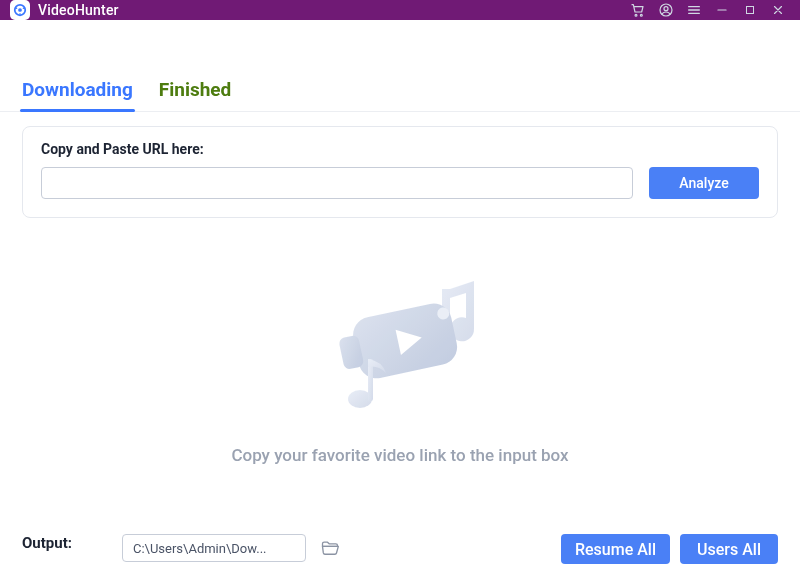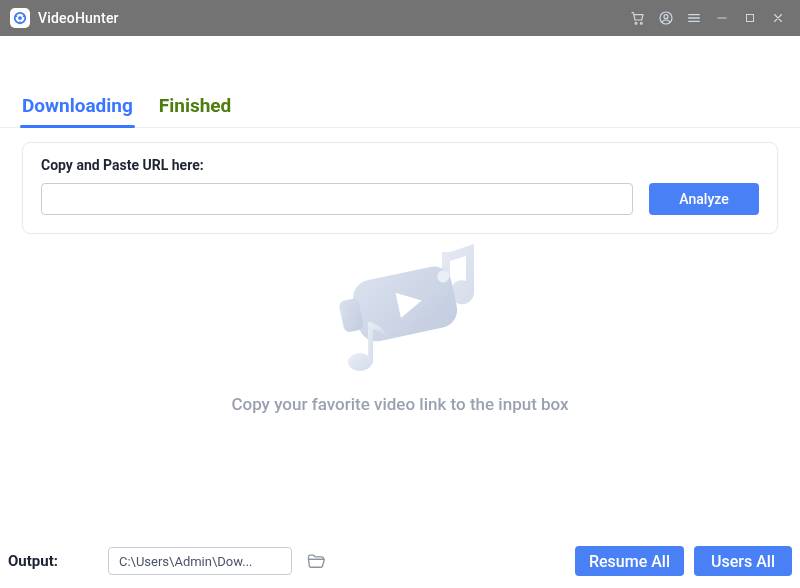--- a/index.html
+++ b/index.html
@@ -1,21 +1,21 @@
 <!DOCTYPE html>
 <html><head>
 <meta charset="utf-8">
 <style>
   * { box-sizing: border-box; margin: 0; padding: 0; font-family: -apple-system, BlinkMacSystemFont, "Segoe UI", Roboto, Arial, sans-serif; }
   html, body { width: 800px; height: 588px; overflow: hidden; background: #fff; }
 
   
   .titlebar {
-    height: 36px;
-    background: #737373;
+    height: 20px;
+    background: #701a75;
     display: flex;
     align-items: center;
     color: #fff;
     padding: 0 8px 0 10px;
     user-select: none;
   }
   .titlebar .app-logo {
     width: 20px; height: 20px;
     background: #fff;
     border-radius: 5px;
@@ -94,33 +94,34 @@
     font-weight: 500;
     cursor: pointer;
   }
 
   
   .empty {
     height: 300px;
     display: flex;
     flex-direction: column;
     align-items: center;
-    gap: 0;
+    justify-content: center;
+    gap: 14px;
   }
   .empty-illustration { width: 200px; height: 160px; opacity: .9; }
   .empty-text { font-size: 17px; color: #9aa2b1; font-weight: 500; }
 
   
   .footer {
     position: absolute;
     left: 0; right: 0; bottom: 0;
     height: 54px;
     display: flex;
-    align-items: center;
-    padding: 0 8px;
+    align-items: flex-start;
+    padding: 0 22px;
     background: #fff;
   }
   .out-label { font-size: 15px; font-weight: 700; color: #1d2433; margin-right: 10px; }
   .out-box {
     width: 184px;
     height: 28px;
     border: 1px solid #c7cdd8;
     border-radius: 4px;
     display: flex;
     align-items: center;

